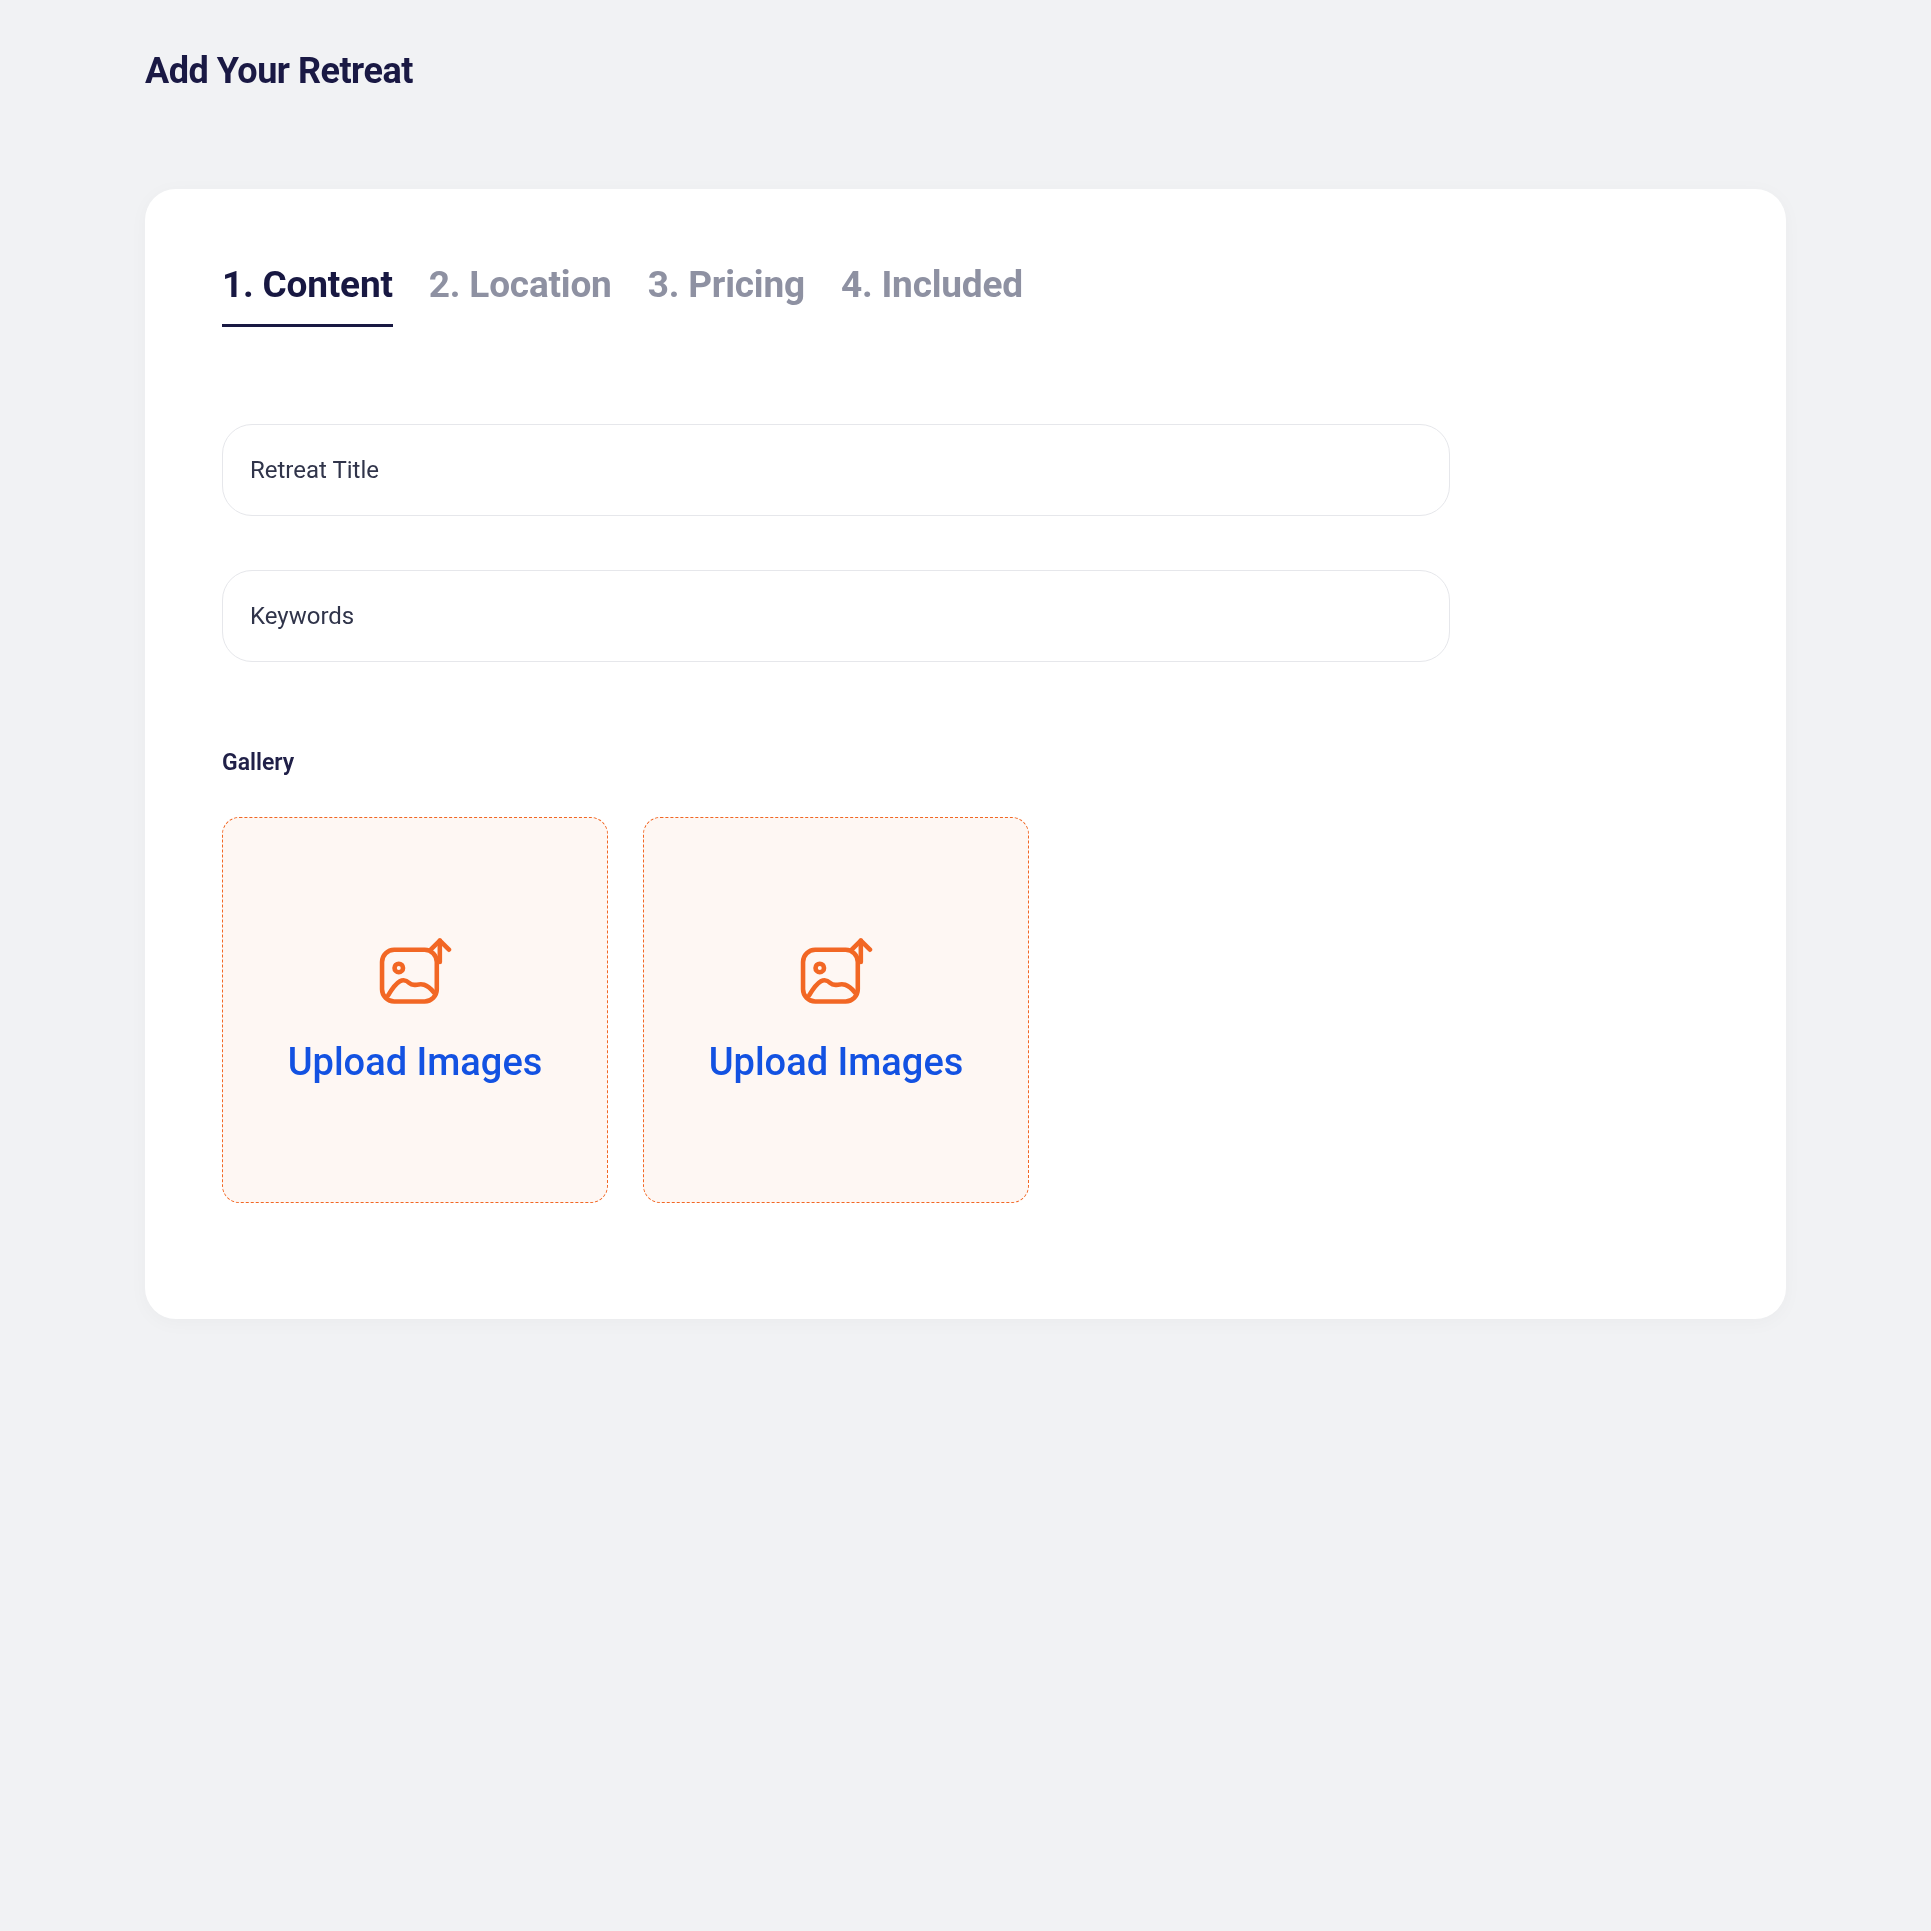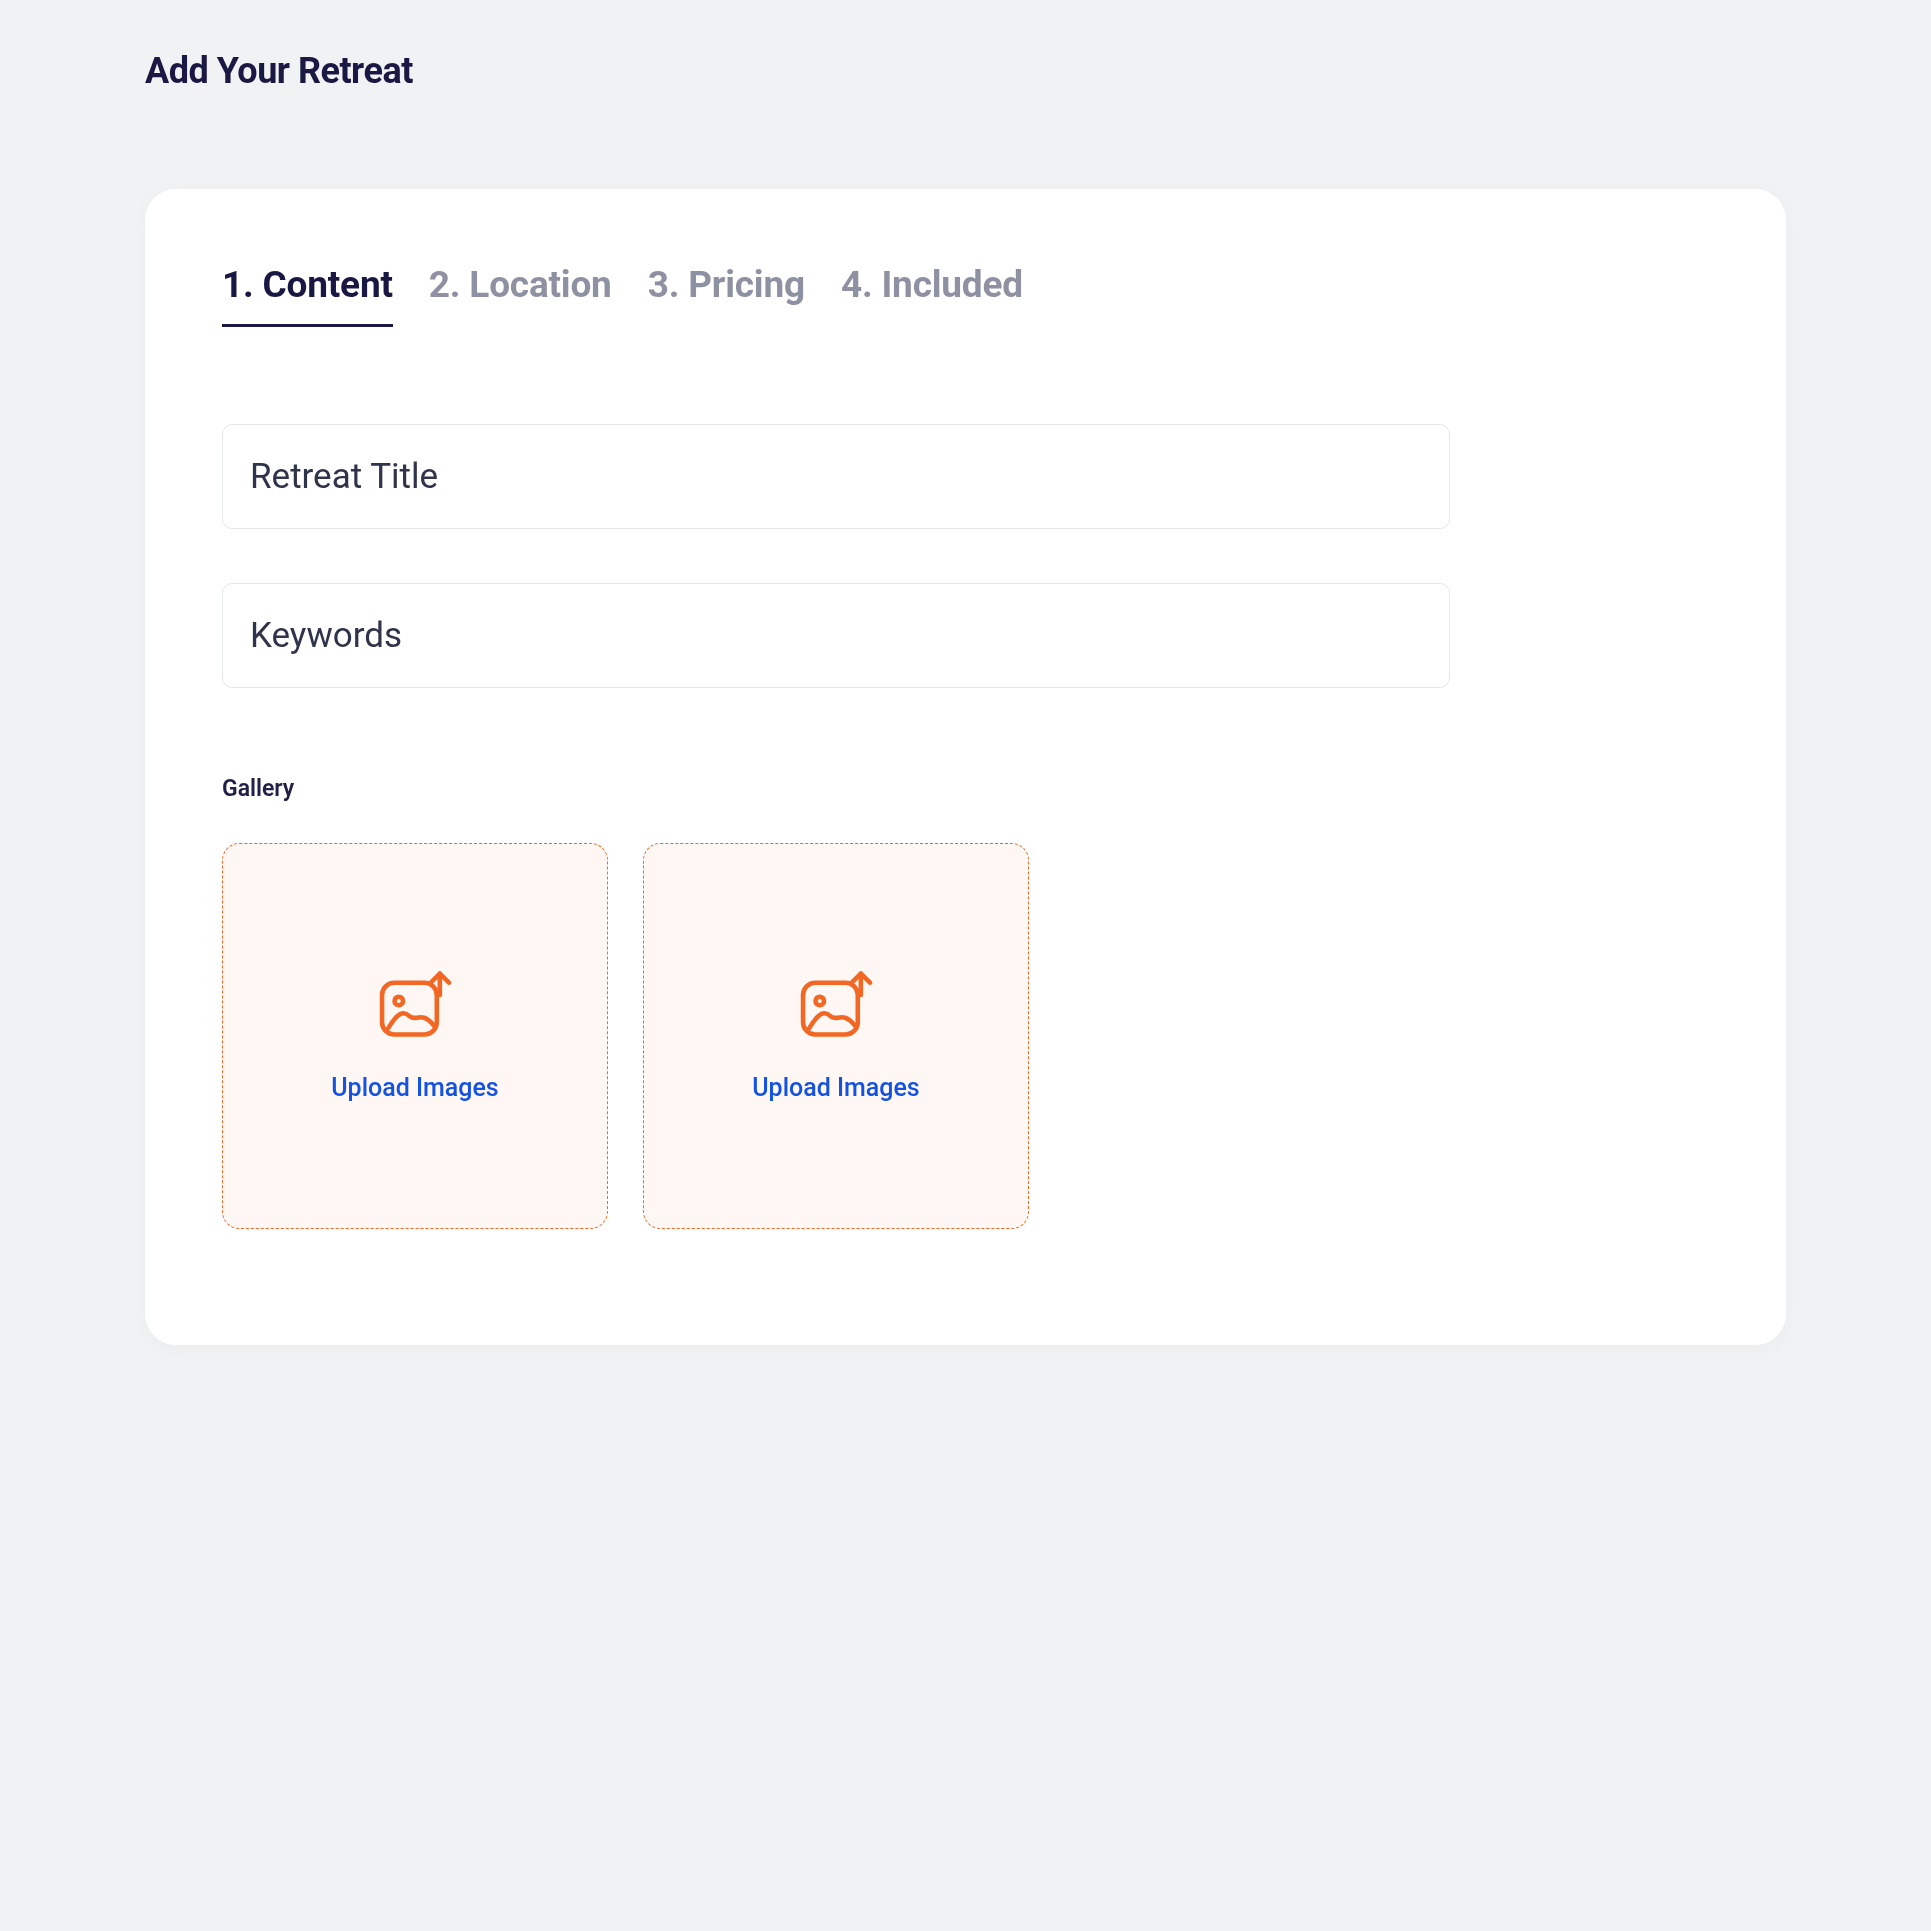--- a/index.html
+++ b/index.html
@@ -64,23 +64,23 @@
   }
   .form-col{
     display:flex;
     flex-direction:column;
     gap:54px;
     width:1228px;
   }
   .field{
     width:100%;
     border:1.7px solid var(--border);
-    border-radius:10px;
+    border-radius:30px;
     background:var(--card);
-    font-size:35px;
+    font-size:24px;
     color:var(--ink);
     padding:31px 27px;
     font-family:inherit;
     outline:none;
   }
   .field::placeholder{
     color:var(--placeholder);
     opacity:1;
   }
   textarea.field{
@@ -110,21 +110,21 @@
     gap:35px;
     cursor:pointer;
   }
   .upload-tile .icon{
     width:73px;
     height:68px;
     color:var(--upload-border);
   }
   .upload-tile .icon svg{display:block;width:100%;height:100%;}
   .upload-tile .txt{
-    font-size:25px;
+    font-size:38px;
     font-weight:500;
     color:var(--upload-text);
   }
 </style>
 </head>
 <body>
 
 <h1 class="page-title">Add Your Retreat</h1>
 
 <div class="card">

